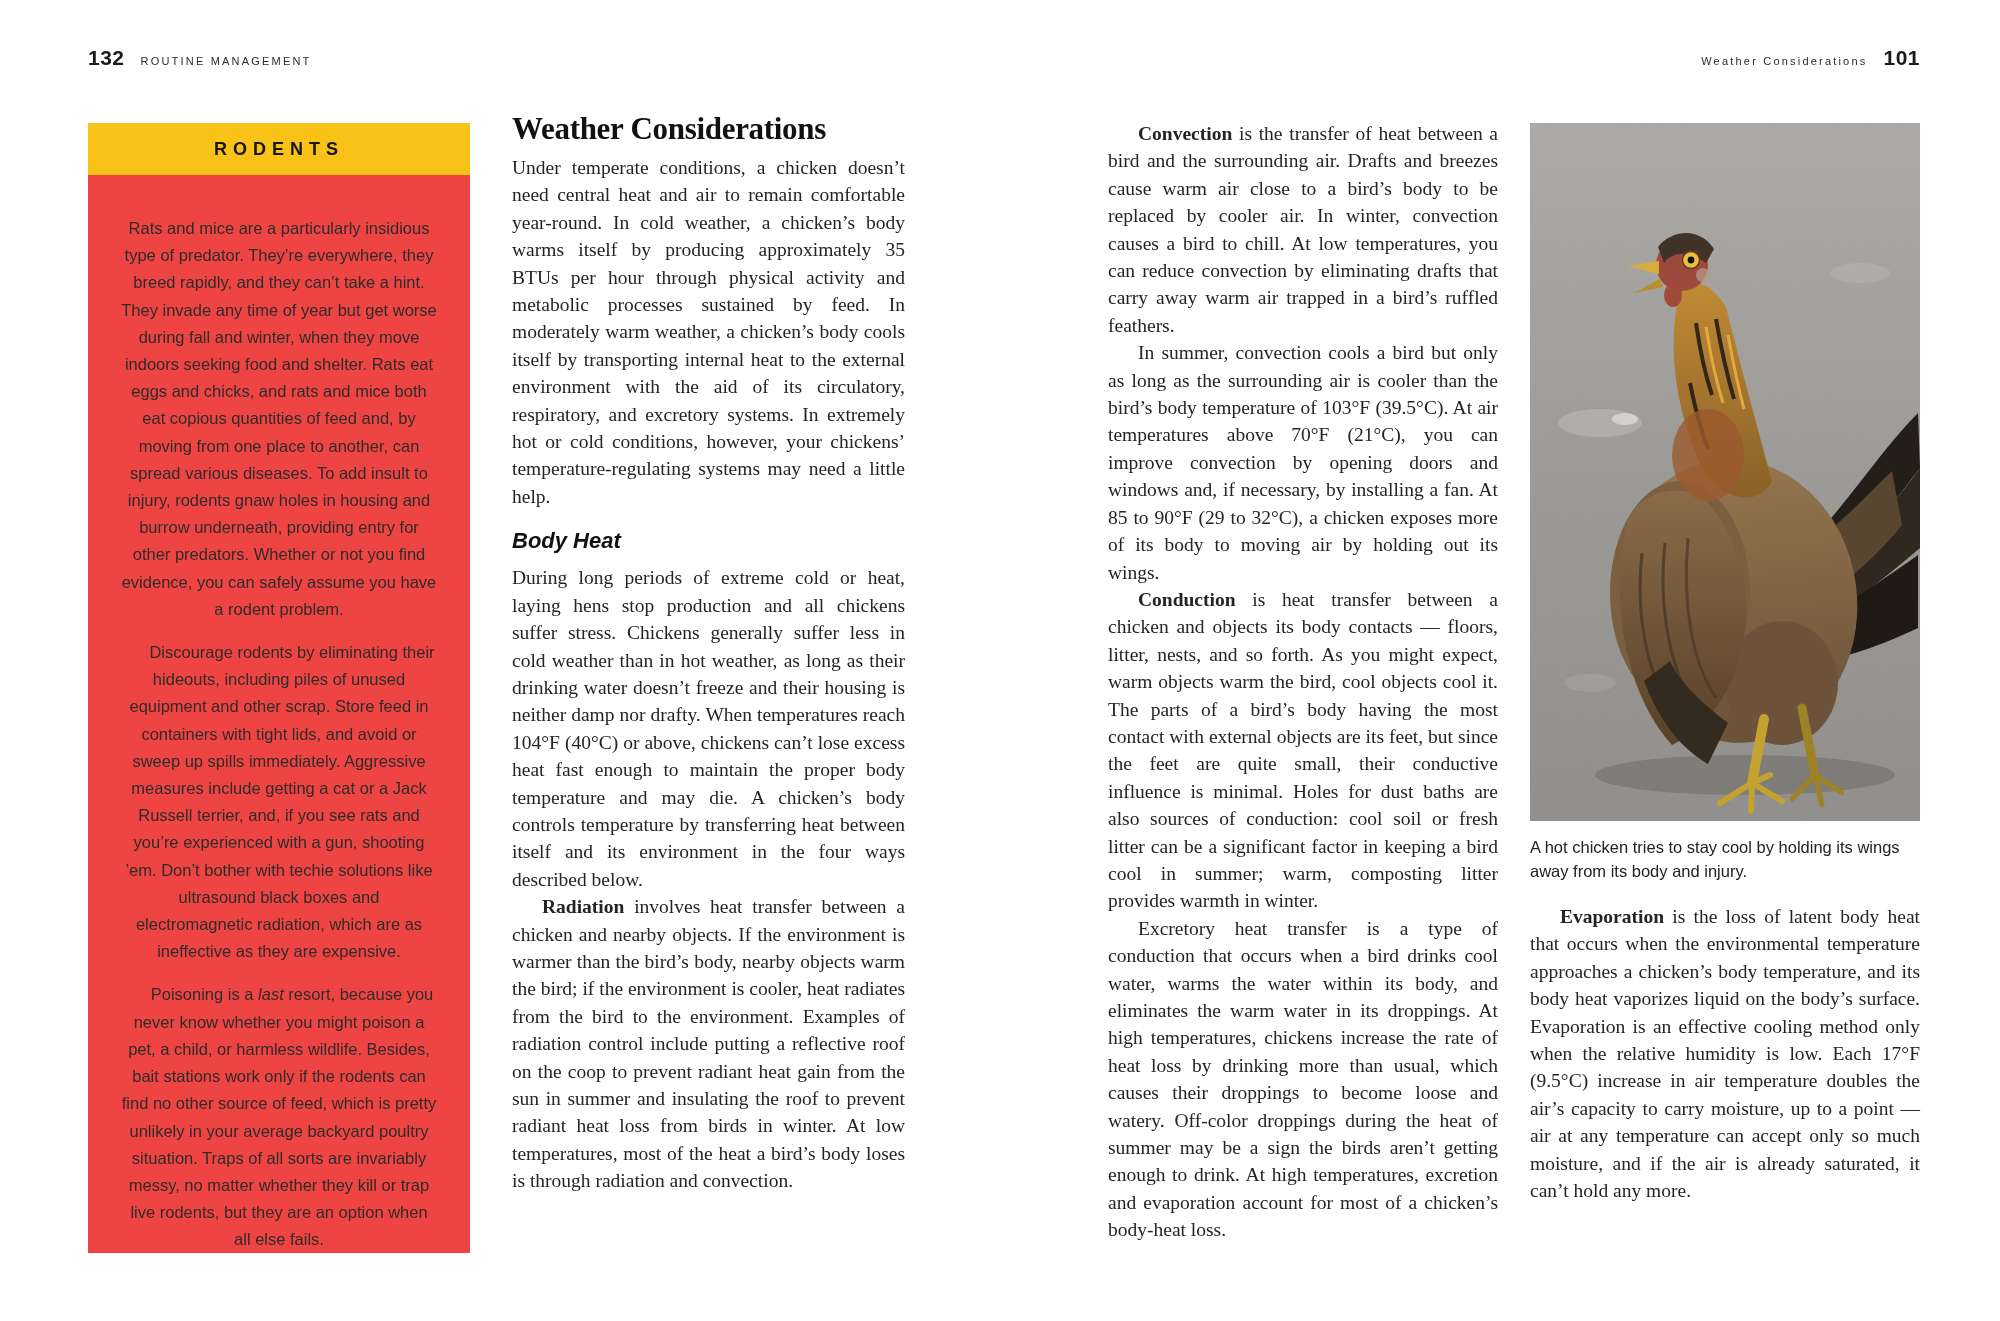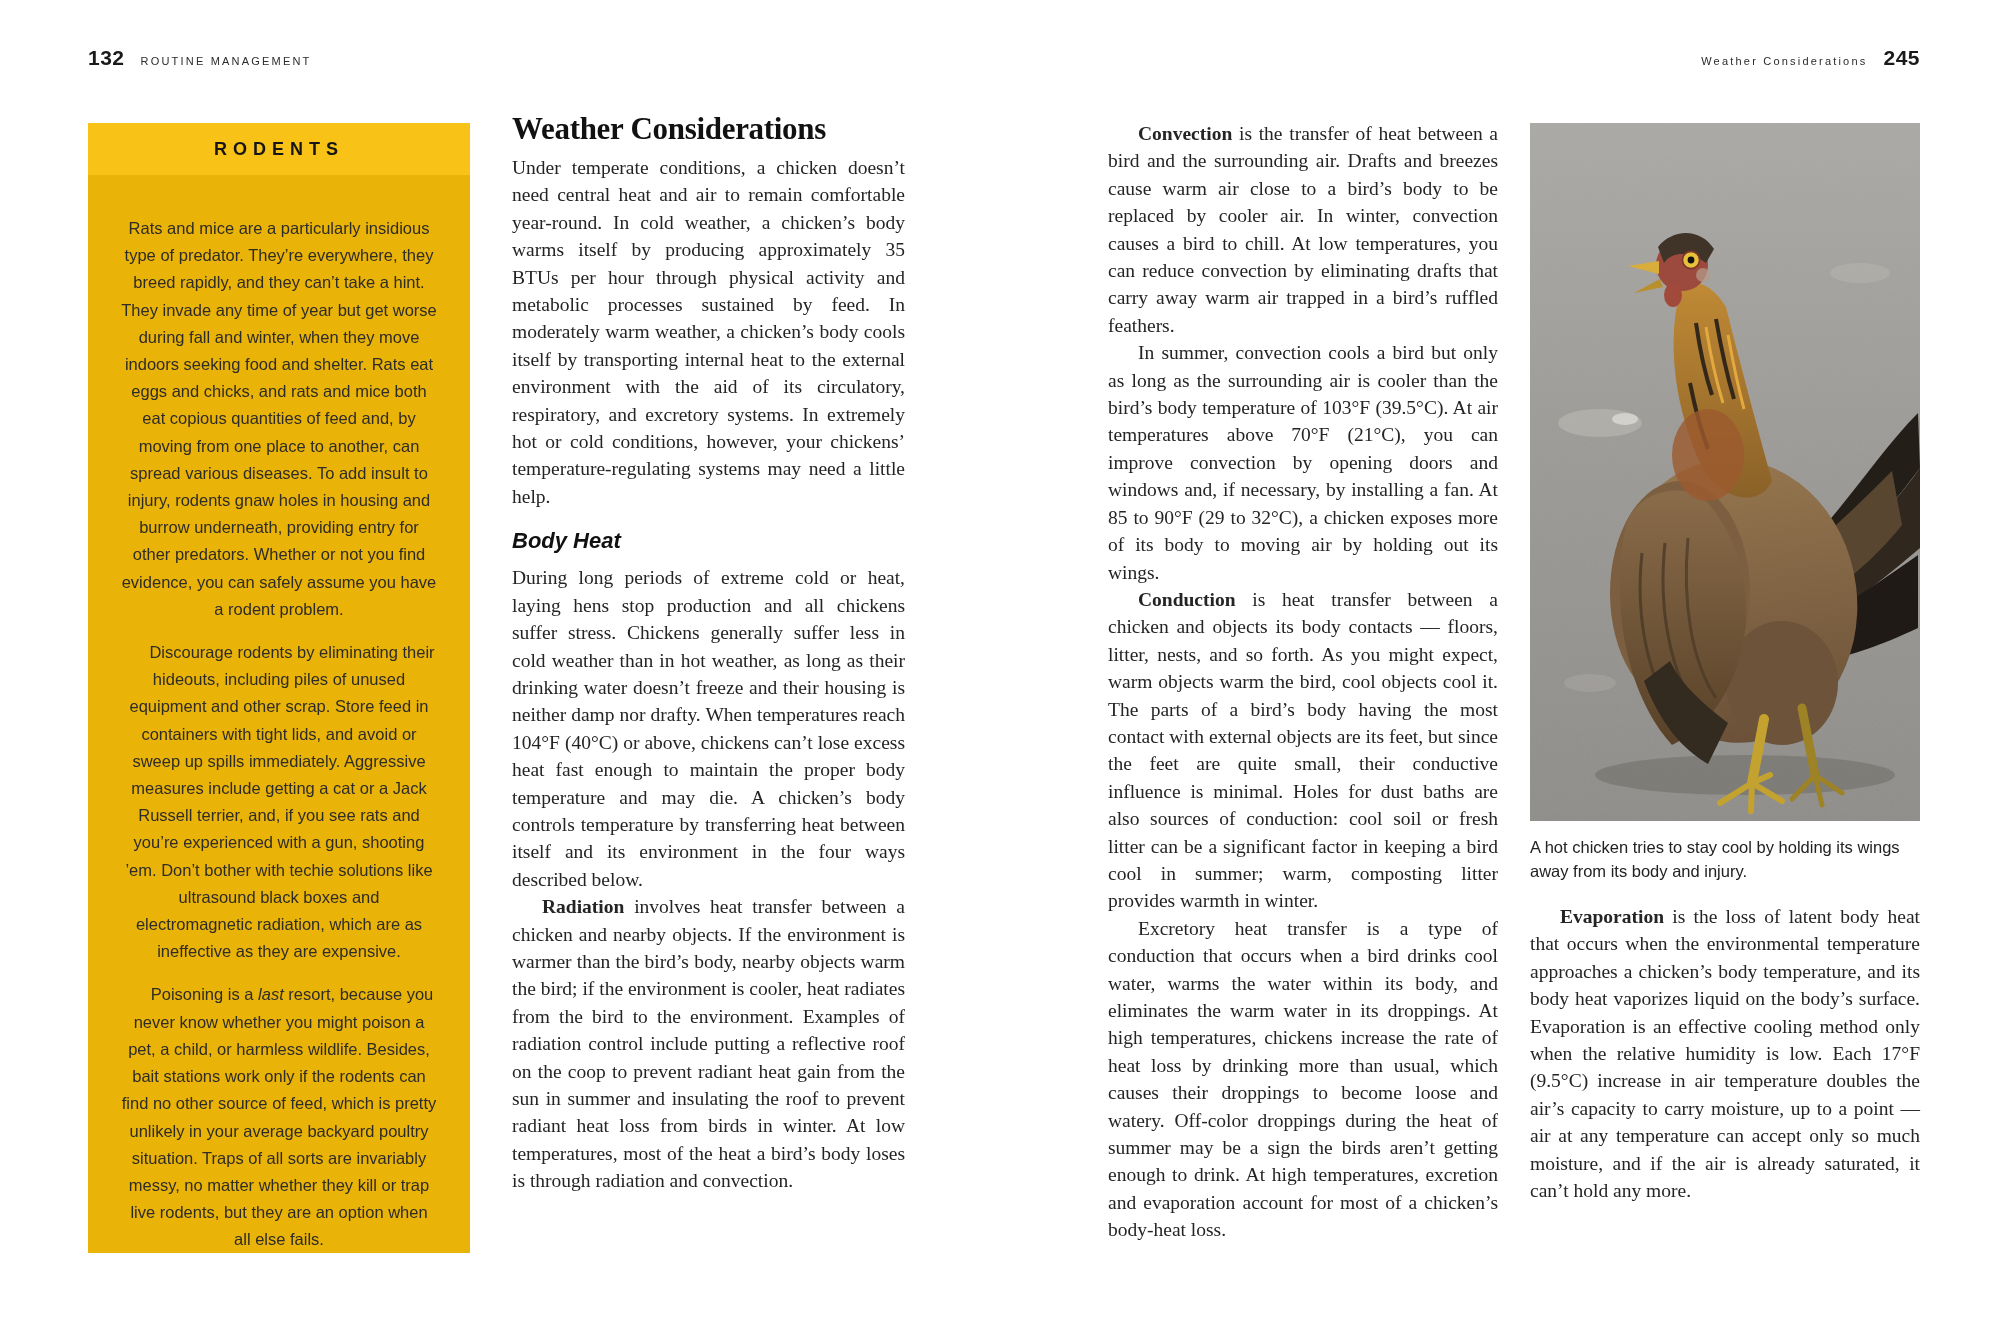--- a/index.html
+++ b/index.html
@@ -9,21 +9,21 @@
     font-family:"Liberation Serif", serif;
     color:#222;
   }
   
   .running-head{position:absolute;top:46px;display:flex;align-items:baseline;gap:16px;}
   .rh-left{left:88px;}
   .rh-right{right:80px;}
   .rh-num{font-family:"Liberation Sans",sans-serif;font-weight:bold;font-size:21px;color:#1a1a1a;letter-spacing:.5px;}
   .rh-title{font-family:"Liberation Sans",sans-serif;font-size:11px;color:#2b2b2b;letter-spacing:2.2px;}
   
-  .sidebar{position:absolute;left:88px;top:123px;width:382px;height:1130px;background:#eab308;}
+  .sidebar{position:absolute;left:88px;top:123px;width:382px;height:1130px;background:#ef4444;}
   .sidebar-header{height:52px;background:#F9C216;display:flex;align-items:center;justify-content:center;}
   .sidebar-title{font-family:"Liberation Sans",sans-serif;font-weight:bold;font-size:18px;letter-spacing:6px;color:#161616;}
   .sidebar-body{padding:24px 17px 0 17px;}
   .sidebar-body p{
     margin:16px;font-family:"Liberation Sans",sans-serif;font-size:16.5px;line-height:27.2px;color:#2e2c28;text-align:center;
   }
   .sidebar-body p.indent{text-indent:26px;}
   
   .col{position:absolute;}
   .col-mid{left:512px;top:112px;width:393px;}
@@ -42,21 +42,21 @@
 </head>
 <body>
 
 <div class="running-head rh-left">
   <span class="rh-num">132</span>
   <span class="rh-title">ROUTINE MANAGEMENT</span>
 </div>
 
 <div class="running-head rh-right">
   <span class="rh-title">Weather Considerations</span>
-  <span class="rh-num">245</span>
+  <span class="rh-num">101</span>
 </div>
 
 <div class="sidebar">
   <div class="sidebar-header">
     <span class="sidebar-title">RODENTS</span>
   </div>
   <div class="sidebar-body">
     <p>Rats and mice are a particularly insidious type of predator. They’re everywhere, they breed rapidly, and they can’t take a hint. They invade any time of year but get worse during fall and winter, when they move indoors seeking food and shelter. Rats eat eggs and chicks, and rats and mice both eat copious quantities of feed and, by moving from one place to another, can spread various diseases. To add insult to injury, rodents gnaw holes in housing and burrow underneath, providing entry for other predators. Whether or not you find evidence, you can safely assume you have a rodent problem.</p>
     <p class="indent">Discourage rodents by eliminating their hideouts, including piles of unused equipment and other scrap. Store feed in containers with tight lids, and avoid or sweep up spills immediately. Aggressive measures include getting a cat or a Jack Russell terrier, and, if you see rats and you’re experienced with a gun, shooting ’em. Don’t bother with techie solutions like ultrasound black boxes and electromagnetic radiation, which are as ineffective as they are expensive.</p>
     <p class="indent"><span>Poisoning is a </span><i>last</i><span> resort, because you never know whether you might poison a pet, a child, or harmless wildlife. Besides, bait stations work only if the rodents can find no other source of feed, which is pretty unlikely in your average backyard poultry situation. Traps of all sorts are invariably messy, no matter whether they kill or trap live rodents, but they are an option when all else fails.</span></p>

